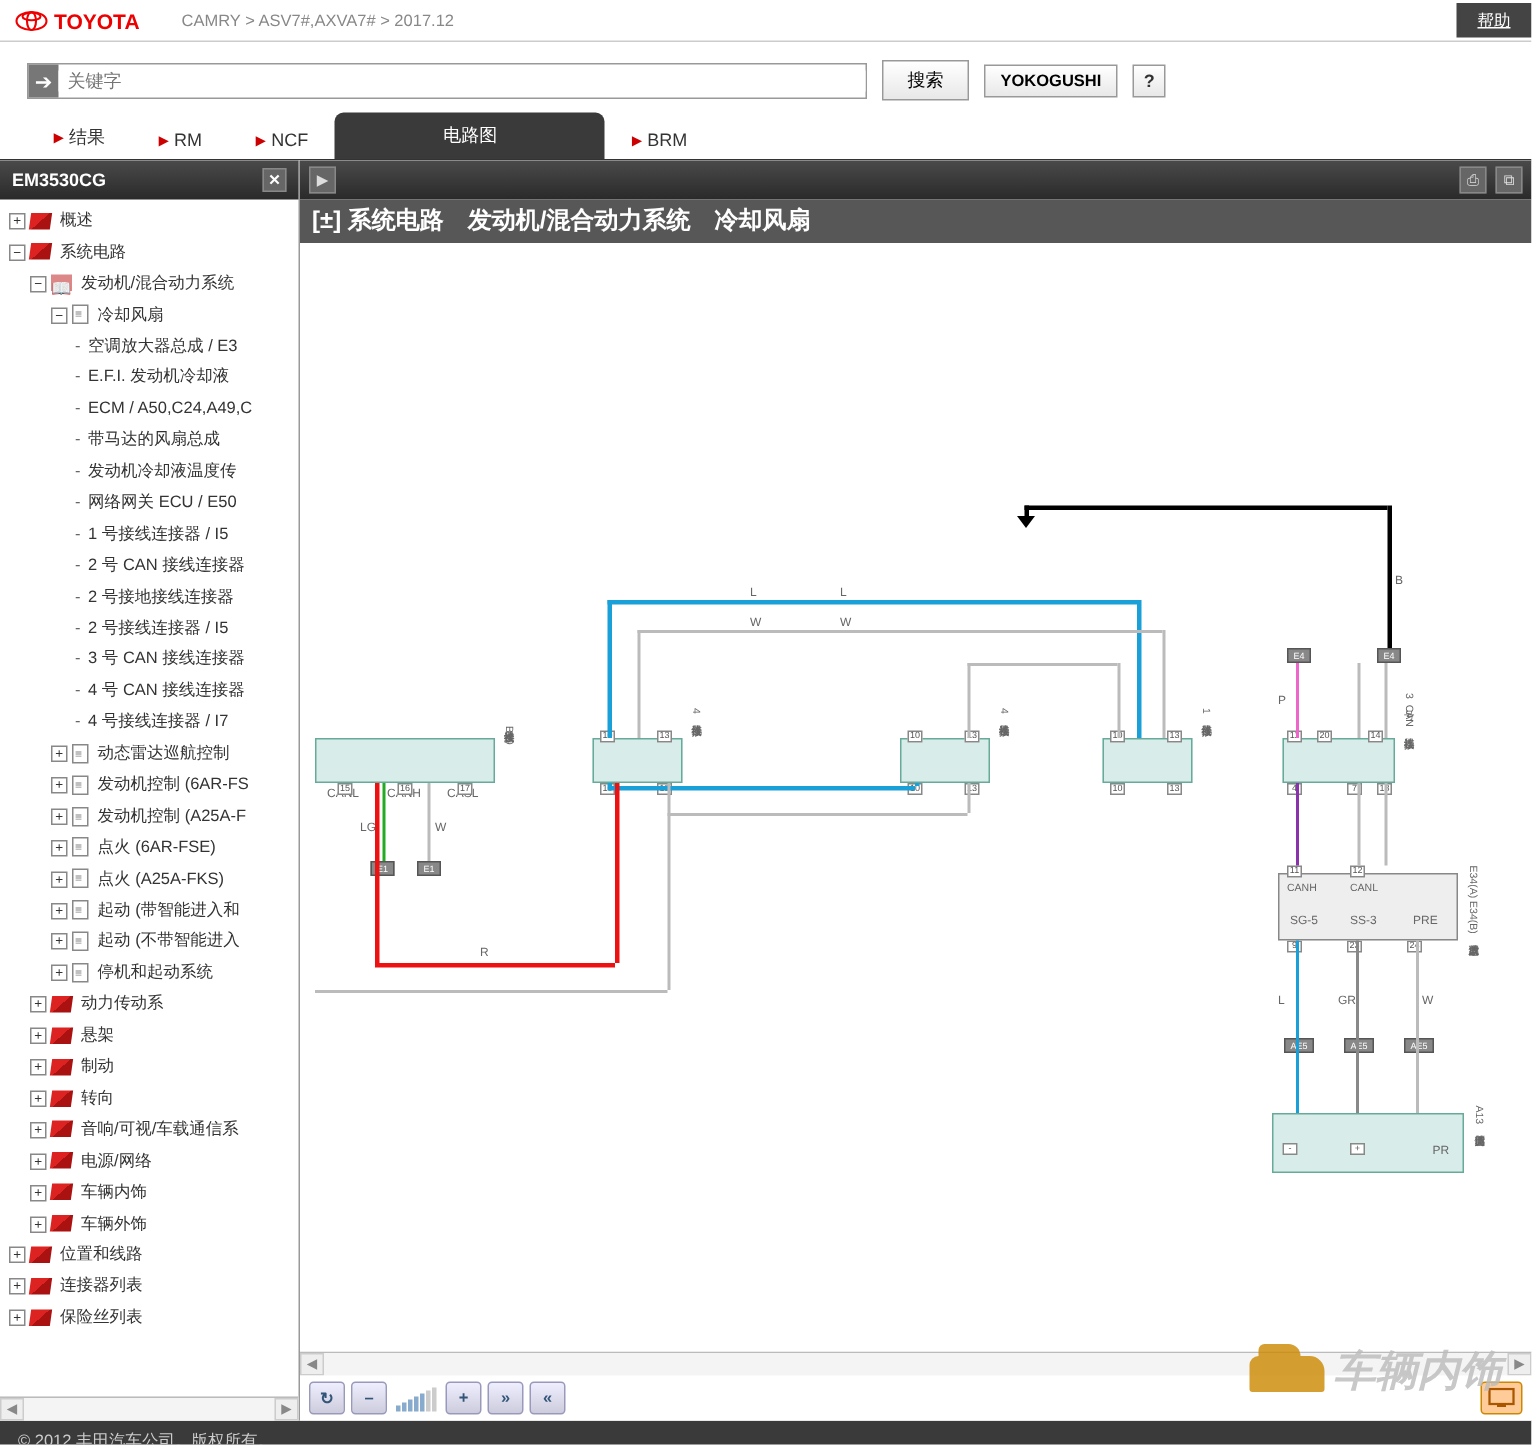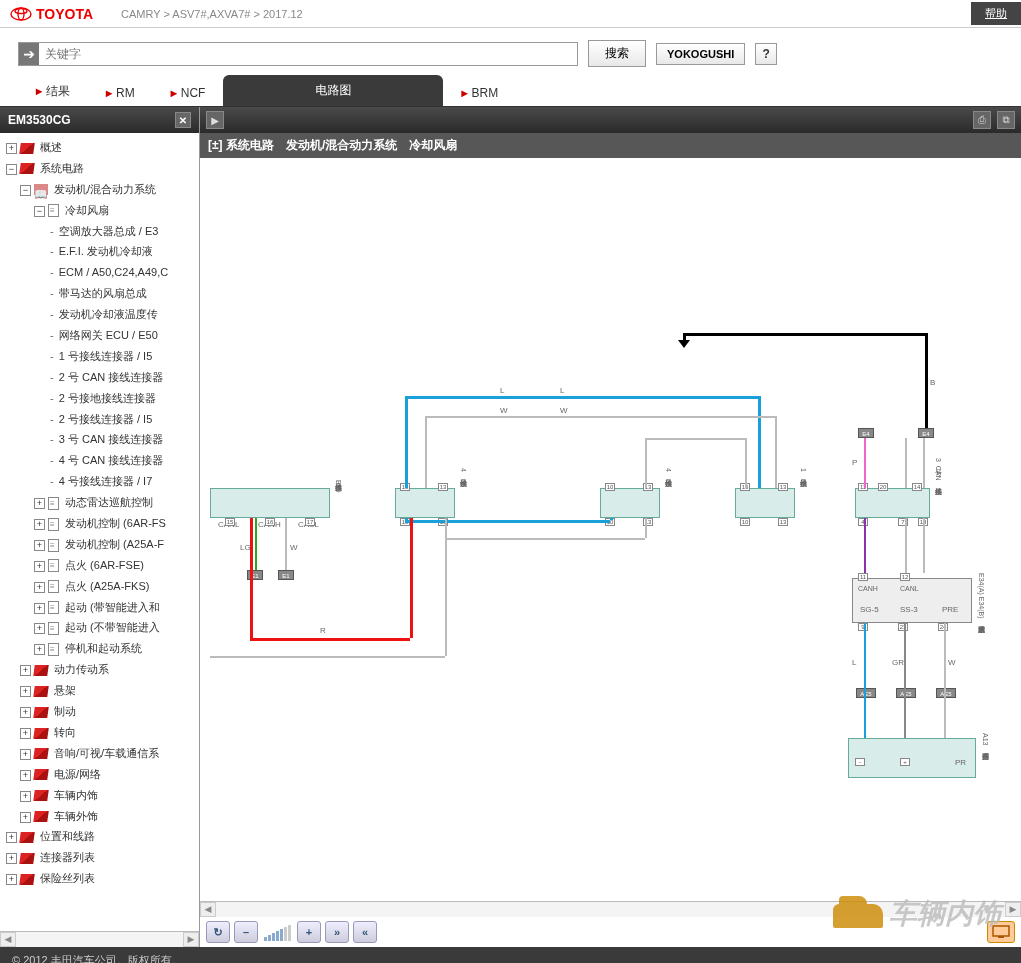--- a/index.html
+++ b/index.html
@@ -12,21 +12,21 @@
   .srch{display:flex;align-items:center;gap:10px;padding:12px 18px}
   .srchbox{display:flex;align-items:center;border:1px solid #999;width:560px;height:24px}
   .srchbox .ic{background:#777;color:#fff;width:20px;height:22px;display:flex;align-items:center;justify-content:center;font-size:14px}
   .srchbox input{border:0;flex:1;padding:0 6px;font-size:12px;outline:none}
   .btn{border:1px solid #999;background:linear-gradient(#fff,#e8e8e8);padding:4px 16px;font-size:12px;cursor:pointer}
   .btn2{border:1px solid #999;background:linear-gradient(#fff,#e8e8e8);padding:4px 10px;font-size:11px;font-weight:bold;cursor:pointer}
   .qm{border:1px solid #999;background:linear-gradient(#fff,#e8e8e8);width:22px;height:22px;display:flex;align-items:center;justify-content:center;cursor:pointer;font-weight:bold}
   .tabs{display:flex;align-items:flex-end;height:28px;border-bottom:1px solid #333;background:#fff;padding-left:18px}
   .tab{padding:6px 18px;font-size:12px;color:#333;cursor:pointer;position:relative}
   .tab .pl{color:#c00;font-weight:bold;margin-right:4px}
-  .tab.act{background:#3a3a3a;color:#fff;border-radius:6px 6px 0 0;padding:7px 92px}
+  .tab.act{background:#3a3a3a;color:#fff;border-radius:6px 6px 0 0;padding:7px 72px}
   .body{display:flex;height:840px}
   .side{width:200px;background:#fff;border-right:1px solid #999;display:flex;flex-direction:column}
   .sidehdr{background:linear-gradient(#4a4a4a,#2a2a2a);color:#fff;font-weight:bold;padding:5px 8px;display:flex;align-items:center;font-size:12px}
   .sidehdr .cx{margin-left:auto;background:#666;border:1px solid #888;width:16px;height:16px;display:flex;align-items:center;justify-content:center;cursor:pointer;font-size:10px}
   .tree{flex:1;overflow:hidden;padding:4px 0;font-size:11px;line-height:1.9}
   .tree .n{white-space:nowrap;padding-left:6px;cursor:pointer}
   .tree .exp{display:inline-block;width:11px;height:11px;border:1px solid #888;text-align:center;line-height:9px;font-size:9px;margin-right:3px;background:#fff}
   .tree .bk{display:inline-block;width:14px;height:11px;vertical-align:middle;margin-right:3px}
   .tree .bk.red{background:linear-gradient(135deg,#d22 50%,#a11 50%);transform:skewX(-8deg)}
   .tree .bk.open{background:#d88}
@@ -39,21 +39,21 @@
   .tree .leaf{color:#333}
   .tree .sel{background:#ddd;font-weight:bold}
   .tree .dash{color:#666;margin:0 2px}
   .side .sb{height:16px;background:#eee;border-top:1px solid #bbb;display:flex}
   .side .sb .ar{width:16px;text-align:center;color:#888;cursor:pointer;border:1px solid #ccc;font-size:9px;line-height:13px}
   .side .sb .tr{flex:1;background:#f4f4f4}
   .main{flex:1;display:flex;flex-direction:column;background:#fff}
   .mainhdr{background:linear-gradient(#4a4a4a,#2a2a2a);height:26px;display:flex;align-items:center;padding:0 6px;gap:6px}
   .mainhdr .ib{background:#666;border:1px solid #888;width:18px;height:18px;display:flex;align-items:center;justify-content:center;color:#ddd;cursor:pointer;font-size:10px}
   .mainhdr .sp{margin-left:auto}
-  .crumb{background:#575757;color:#fff;padding:4px 8px;font-size:12px;font-weight:bold}
+  .crumb{background:#575757;color:#fff;padding:4px 8px;font-size:16px;font-weight:bold}
   .diag{flex:1;position:relative;background:#fff;overflow:hidden}
   .main .sb{height:16px;background:#eee;border-top:1px solid #bbb;display:flex}
   .main .sb .ar{width:16px;text-align:center;color:#888;cursor:pointer;border:1px solid #ccc;font-size:9px;line-height:13px}
   .main .sb .tr{flex:1;background:#f4f4f4}
   .tb{display:flex;align-items:center;gap:4px;padding:4px 6px;background:#fff}
   .tb .b{border:1px solid #99b;background:linear-gradient(#eef,#ccd);width:24px;height:22px;border-radius:3px;display:flex;align-items:center;justify-content:center;cursor:pointer;color:#357;font-size:11px;font-weight:bold}
   .tb .bars{display:flex;align-items:flex-end;gap:1px;height:18px;padding:0 2px}
   .tb .bars span{width:3px;background:#8ac}
   .tb .scr{margin-left:auto;border:1px solid #c80;background:#fc9;width:28px;height:22px;border-radius:3px;display:flex;align-items:center;justify-content:center}
   .ftr{background:#3a3a3a;color:#ccc;padding:6px 12px;font-size:11px}

